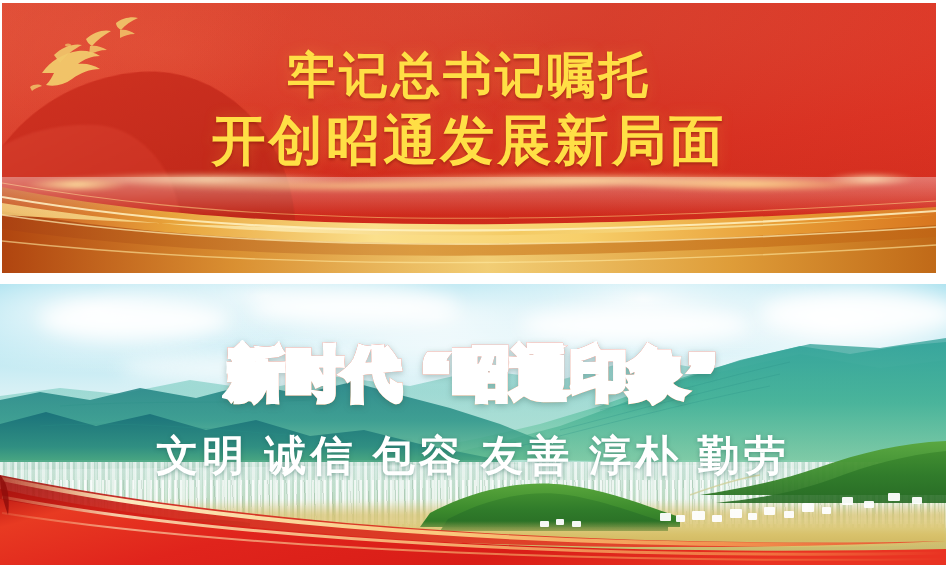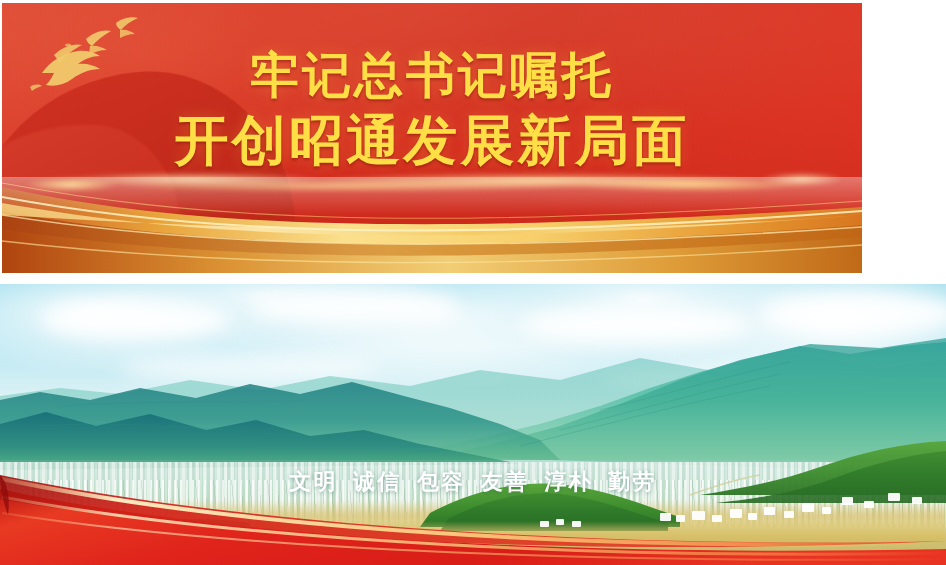--- a/index.html
+++ b/index.html
@@ -14,21 +14,21 @@
     overflow: hidden;
     background: #ffffff;
     font-family: "Liberation Serif", serif;
   }
 
   
   #red-banner {
     position: absolute;
     left: 2px;
     top: 3px;
-    width: 860px;
+    width: 934px;
     height: 270px;
     overflow: hidden;
     background:
       radial-gradient(ellipse 70% 90% at 18% 18%, rgba(255,120,80,0.35) 0%, rgba(255,120,80,0) 60%),
       radial-gradient(ellipse 120% 100% at 50% 0%, #e2503a 0%, #dd3525 55%, #cf2a1b 100%);
   }
   
   .red-sheen {
     position: absolute;
     inset: 0;
@@ -217,29 +217,28 @@
   }
   #scenic-subtitle {
     position: absolute;
     left: 0; right: 0;
     top: 152px;
     text-align: center;
     z-index: 7;
   }
   #scenic-subtitle .subline {
     display: inline-block;
-    font-family: Liberation Mono, monospace;
+    font-family: Liberation Sans, sans-serif;
     font-weight: bold;
-    font-size: 22px;
+    font-size: 42px;
     line-height: 40px;
     letter-spacing: 0.10em;
     color: #ffffff;
     text-shadow: 0 1px 4px rgba(30,90,80,0.45);
     white-space: nowrap;
-    margin-top: 28px;
   }
 
   
   .red-ribbon {
     position: absolute;
     left: 0; right: 0; bottom: 0;
     height: 120px;
     z-index: 8;
   }
   .red-ribbon svg { display: block; width: 100%; height: 100%; }
@@ -450,20 +449,23 @@
           <rect x="912" y="62" width="10" height="7" rx="1"></rect>
           <rect x="540" y="86" width="9" height="6" rx="1"></rect>
           <rect x="556" y="84" width="8" height="6" rx="1"></rect>
           <rect x="572" y="86" width="9" height="6" rx="1"></rect>
         </g>
 
         <path d="M690 60 C712 52 736 44 760 40" stroke="#cfcf9a" stroke-width="1.6" fill="none" opacity="0.8"></path>
       </svg>
     </div>
 
+    <div id="scenic-title">
+      <span class="headline">新时代 “昭通印象”</span>
+    </div>
 
     <div id="scenic-subtitle">
       <span class="subline">文明 诚信 包容 友善 淳朴 勤劳</span>
     </div>
 
     <div class="red-ribbon">
       <svg viewBox="0 0 946 120" preserveAspectRatio="none" aria-hidden="true">
         <defs>
           <linearGradient id="rr1" x1="0" y1="0" x2="1" y2="0.3">
             <stop offset="0%" stop-color="#b81712"></stop>

